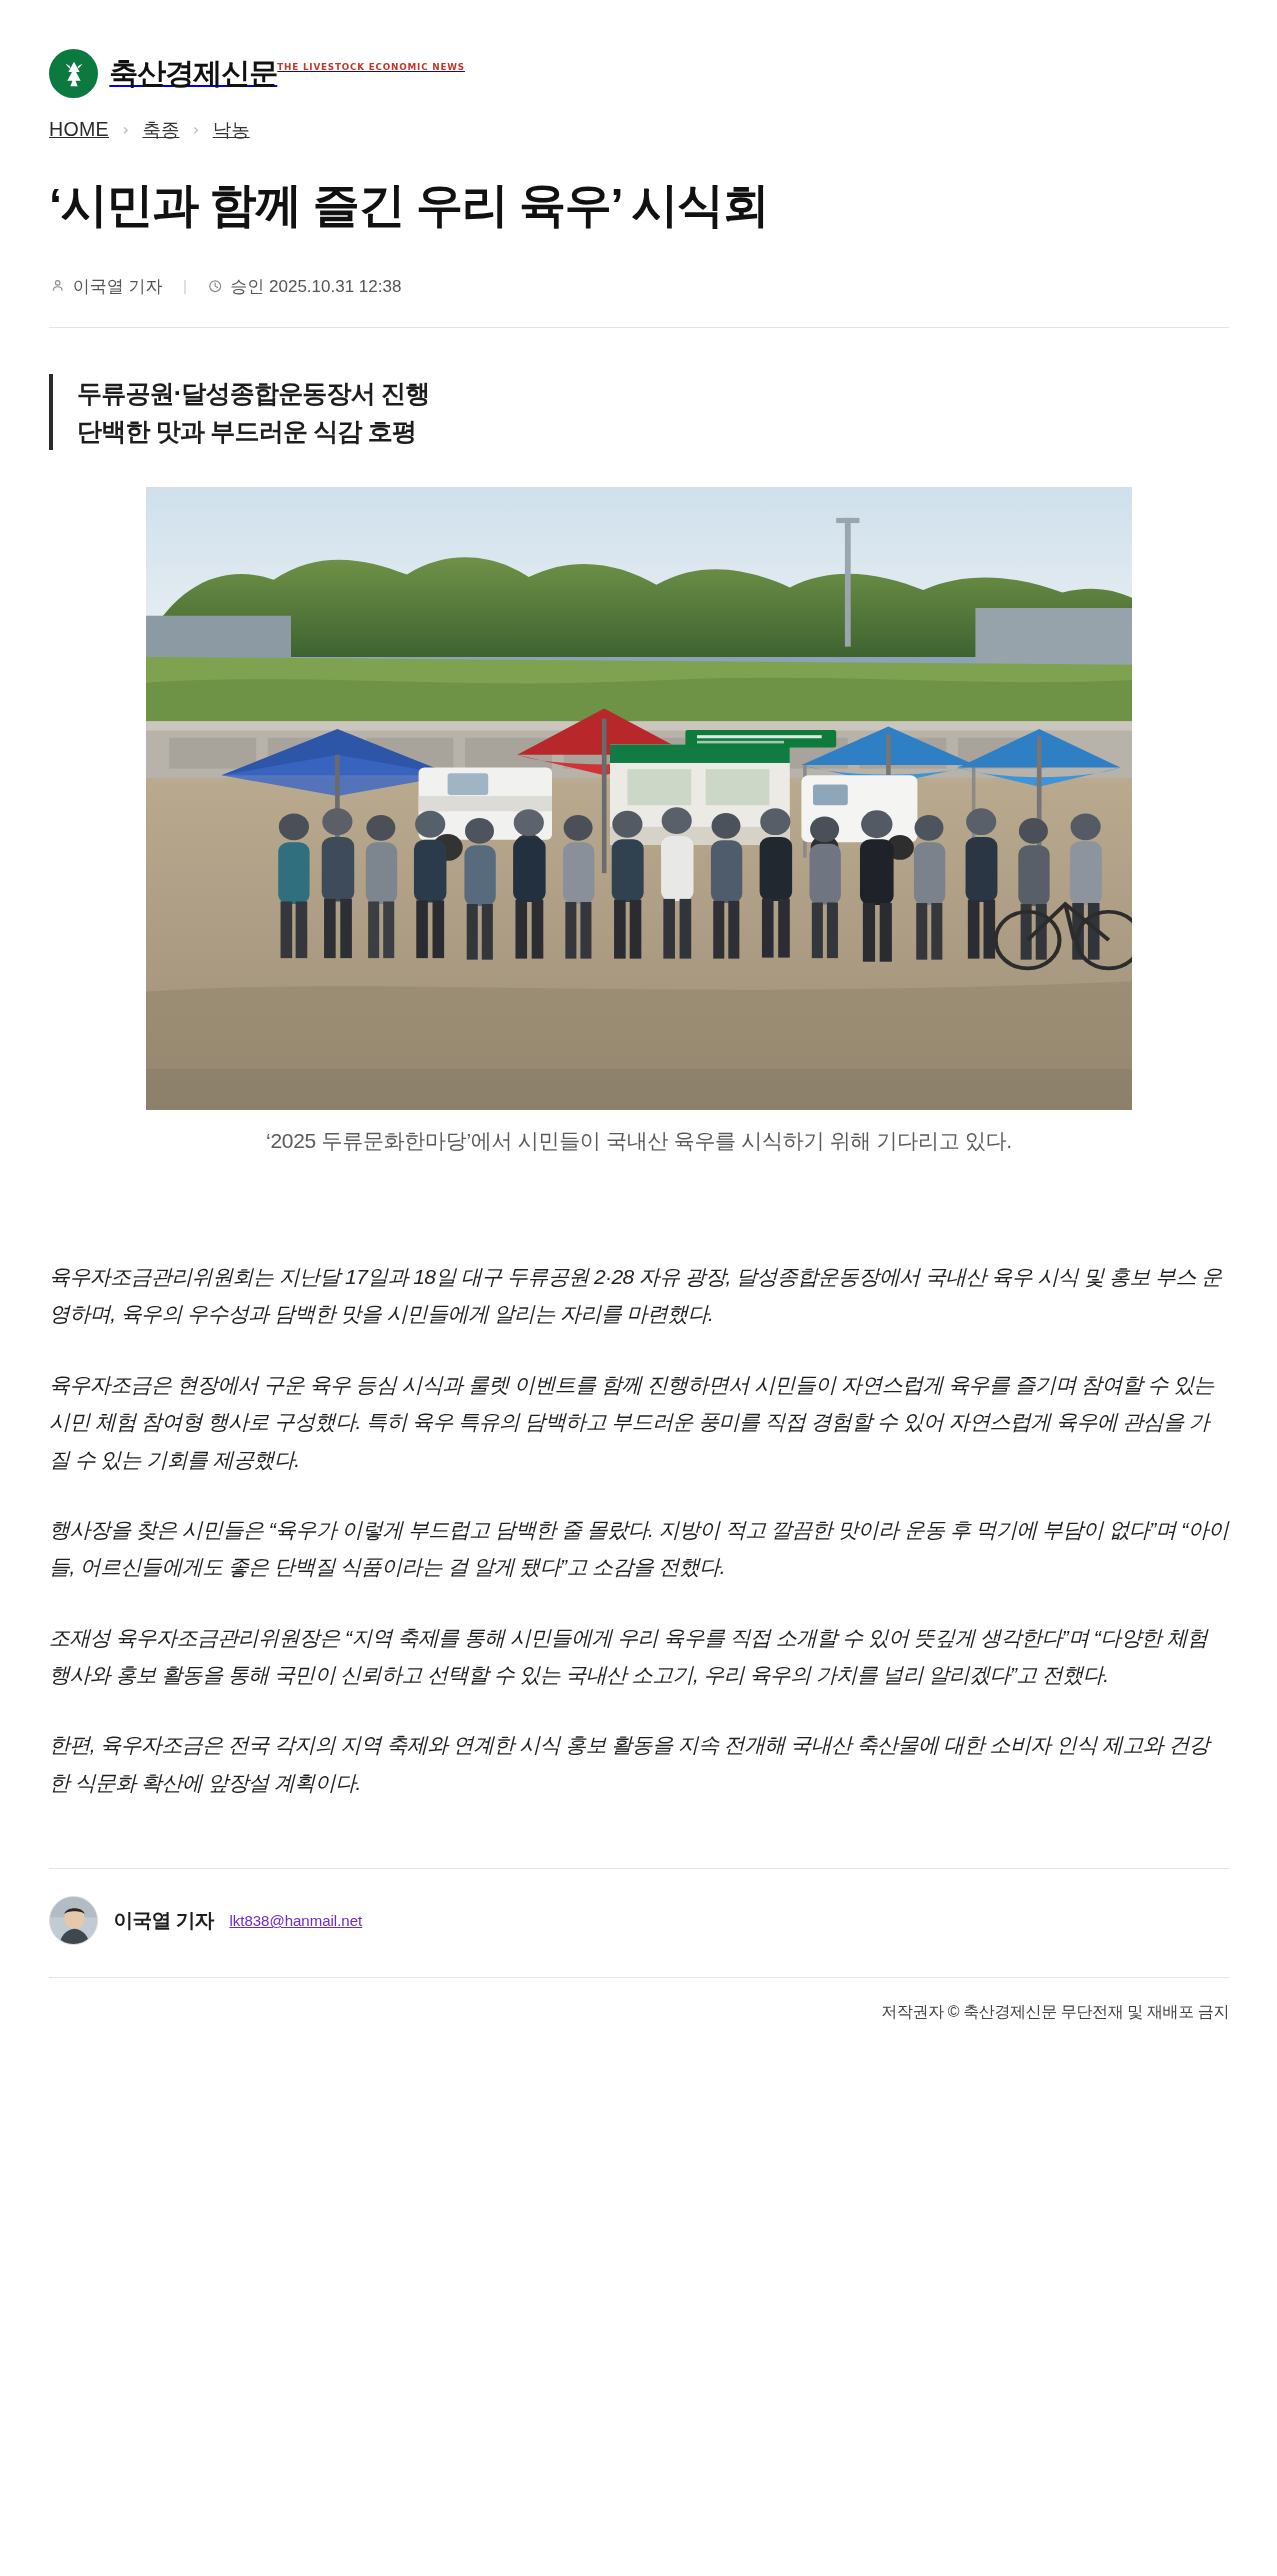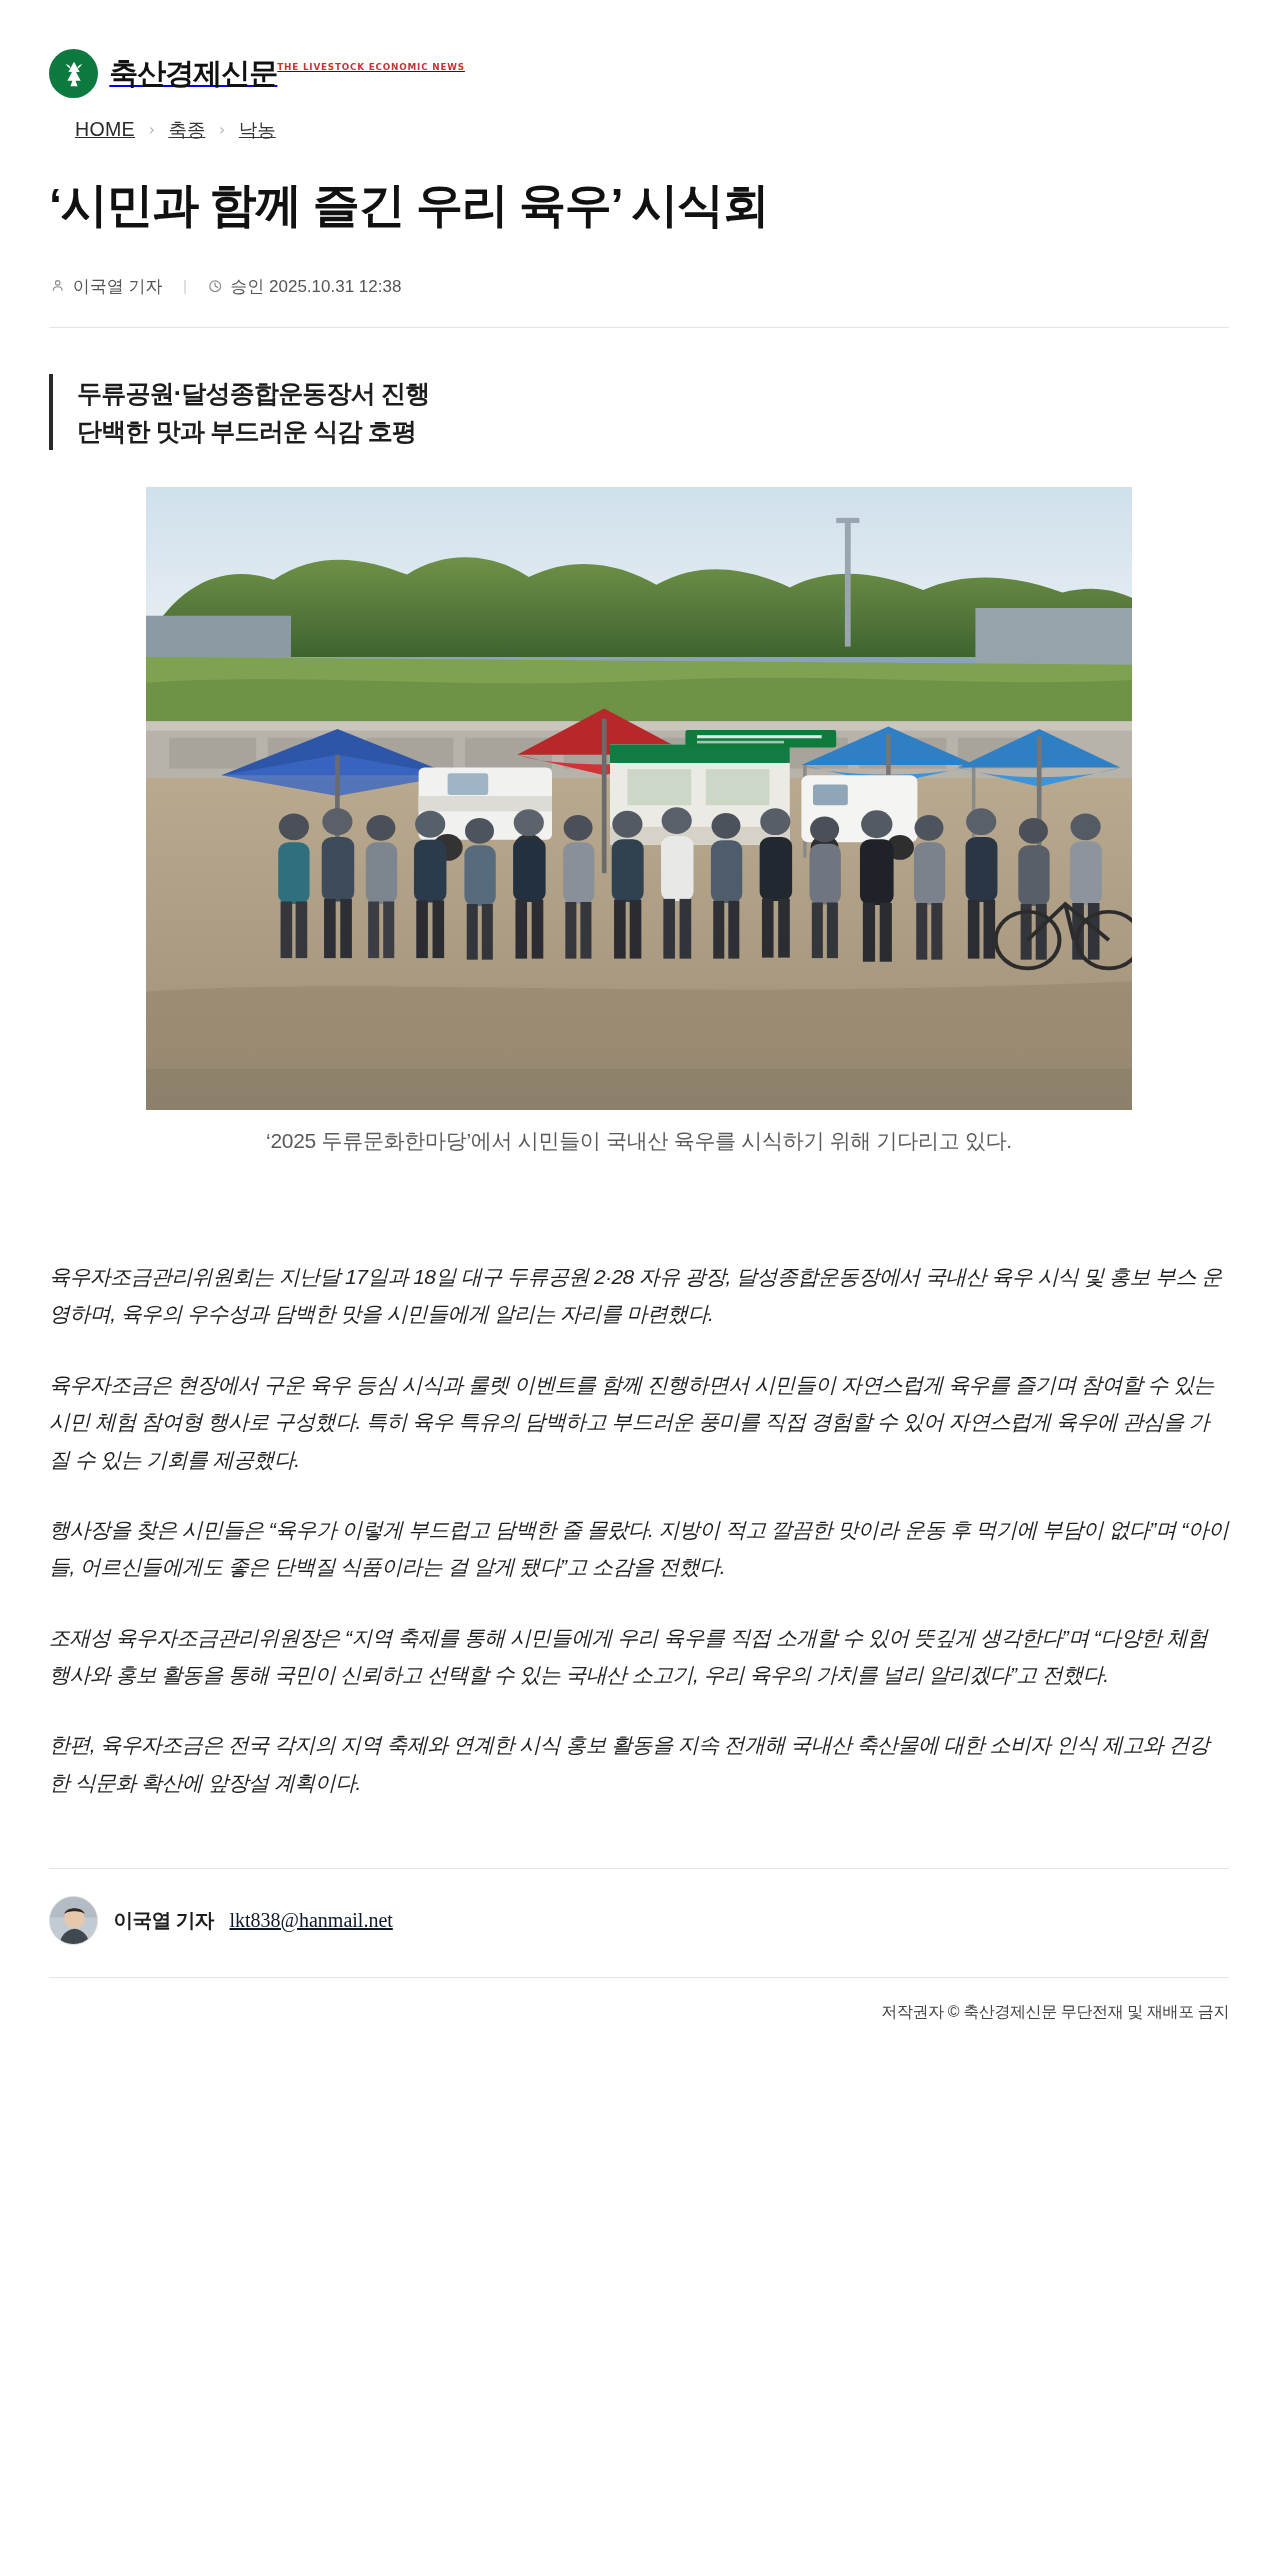--- a/index.html
+++ b/index.html
@@ -52,21 +52,21 @@
     font-size: 8.8px;
     font-weight: bold;
     letter-spacing: 0.8px;
     color: #c0392b;
     font-family: "DejaVu Sans", sans-serif;
   }
 
   
   .breadcrumb {
     margin-top: 18.5px;
-    padding-left: 75px;
+    padding-left: 49px;
     display: flex;
     align-items: center;
     gap: 13.4px;
     font-size: 19.6px;
     color: #333;
   }
   .breadcrumb .crumb-sep {
     color: #b6b6b6;
     font-size: 16.5px;
     font-family: "DejaVu Sans", sans-serif;
@@ -197,23 +197,23 @@
     background: #c8cdd2;
   }
   .avatar svg { display: block; }
   .author-name {
     font-size: 19.6px;
     font-weight: bold;
     color: #1c1c1c;
     letter-spacing: -0.5px;
   }
   .author-mail {
-    font-size: 20px;
-    color: #0f172a;
-    font-family: Liberation Serif, serif;
+    font-size: 15px;
+    color: #6d28d9;
+    font-family: Liberation Sans, sans-serif;
   }
   .copyright-sep {
     margin: 32px 49px 0 49px;
     border-top: 1px solid #e4e4e4;
   }
   .copyright {
     margin: 24px 49px 0 49px;
     text-align: right;
     font-size: 16px;
     color: #444;

